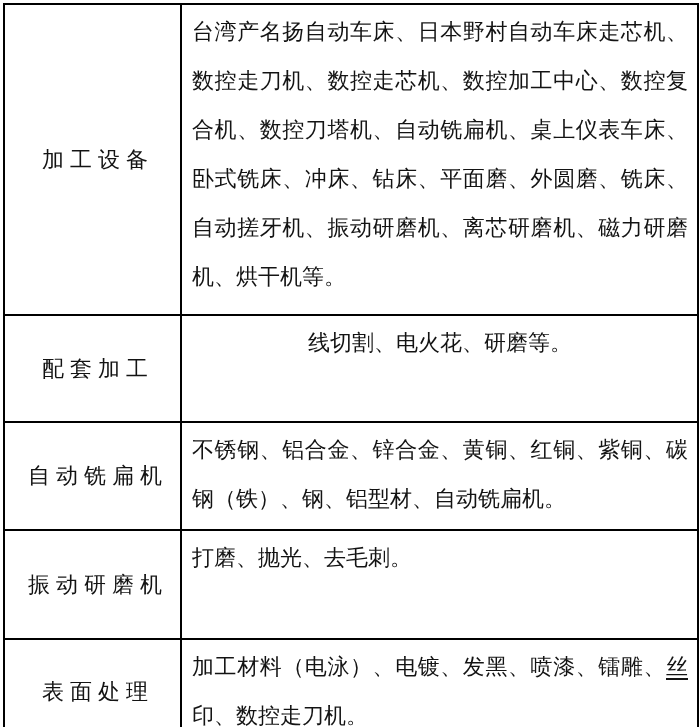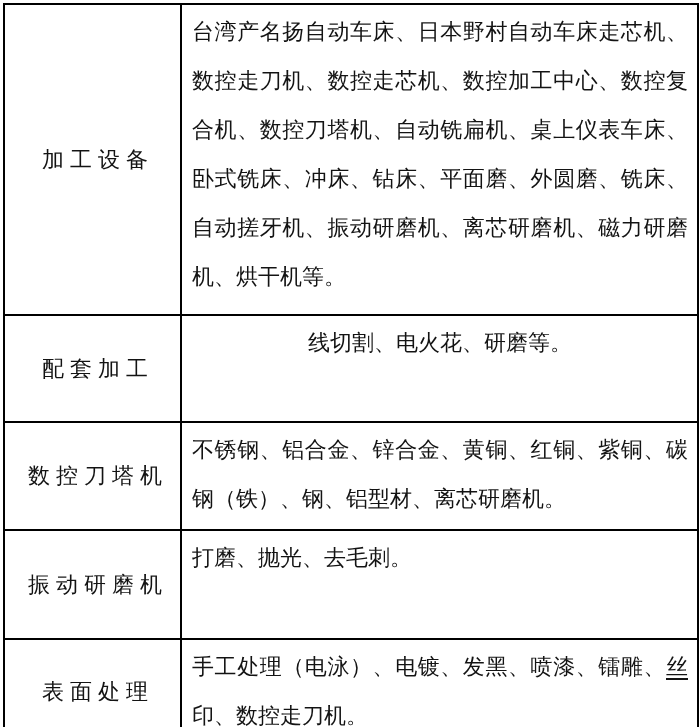--- a/index.html
+++ b/index.html
@@ -65,31 +65,31 @@
         <span>台湾产名扬自动车床、日本野村自动车床走芯机、数控走刀机、数控走芯机、数控加工中心、数控复合机、数控刀塔机、自动铣扁机、桌上仪表车床、卧式铣床、冲床、钻床、平面磨、外圆磨、铣床、自动搓牙机、振动研磨机、离芯研磨机、磁力研磨机、烘干机等。</span>
       </td>
     </tr>
     <tr class="r1">
       <td class="label-cell">配套加工</td>
       <td class="content-cell">
         <span>线切割、电火花、研磨等。</span>
       </td>
     </tr>
     <tr class="r2">
-      <td class="label-cell">数控刀塔机</td>
+      <td class="label-cell">自动铣扁机</td>
       <td class="content-cell">
-        <span>不锈钢、铝合金、锌合金、黄铜、红铜、紫铜、碳钢（铁）、钢、铝型材、离芯研磨机。</span>
+        <span>不锈钢、铝合金、锌合金、黄铜、红铜、紫铜、碳钢（铁）、钢、铝型材、自动铣扁机。</span>
       </td>
     </tr>
     <tr class="r3">
       <td class="label-cell">振动研磨机</td>
       <td class="content-cell">
         <span>打磨、抛光、去毛刺。</span>
       </td>
     </tr>
     <tr class="r4">
       <td class="label-cell">表面处理</td>
       <td class="content-cell">
-        <span>手工处理（电泳）、电镀、发黑、喷漆、镭雕、</span><span class="u">丝</span><span>印、数控走刀机。</span>
+        <span>加工材料（电泳）、电镀、发黑、喷漆、镭雕、</span><span class="u">丝</span><span>印、数控走刀机。</span>
       </td>
     </tr>
   </tbody>
 </table>
 
 </body></html>

